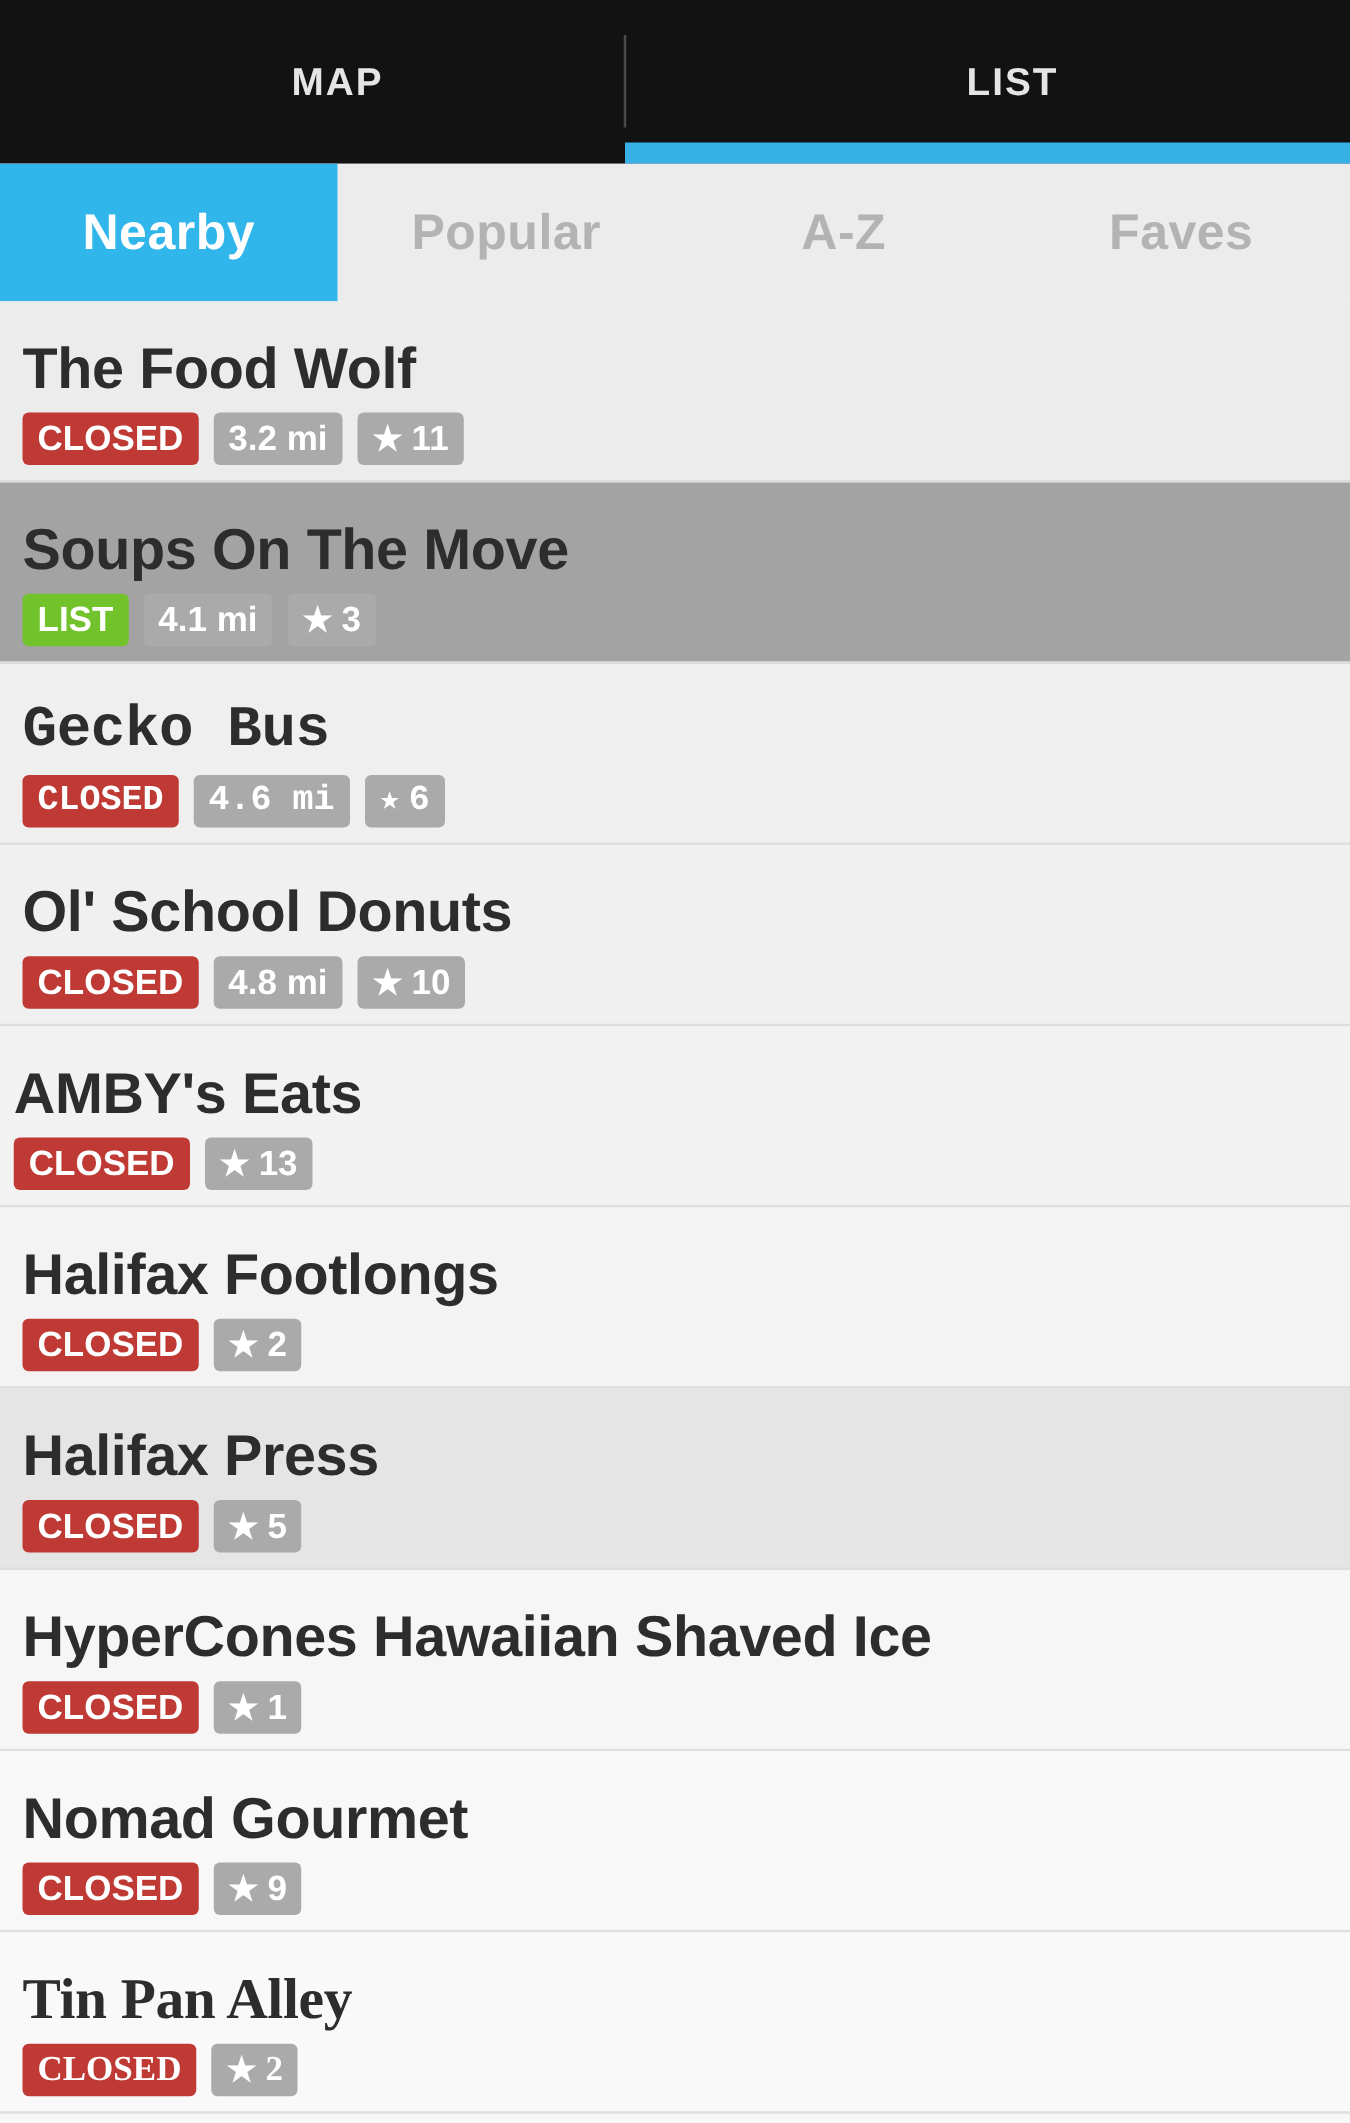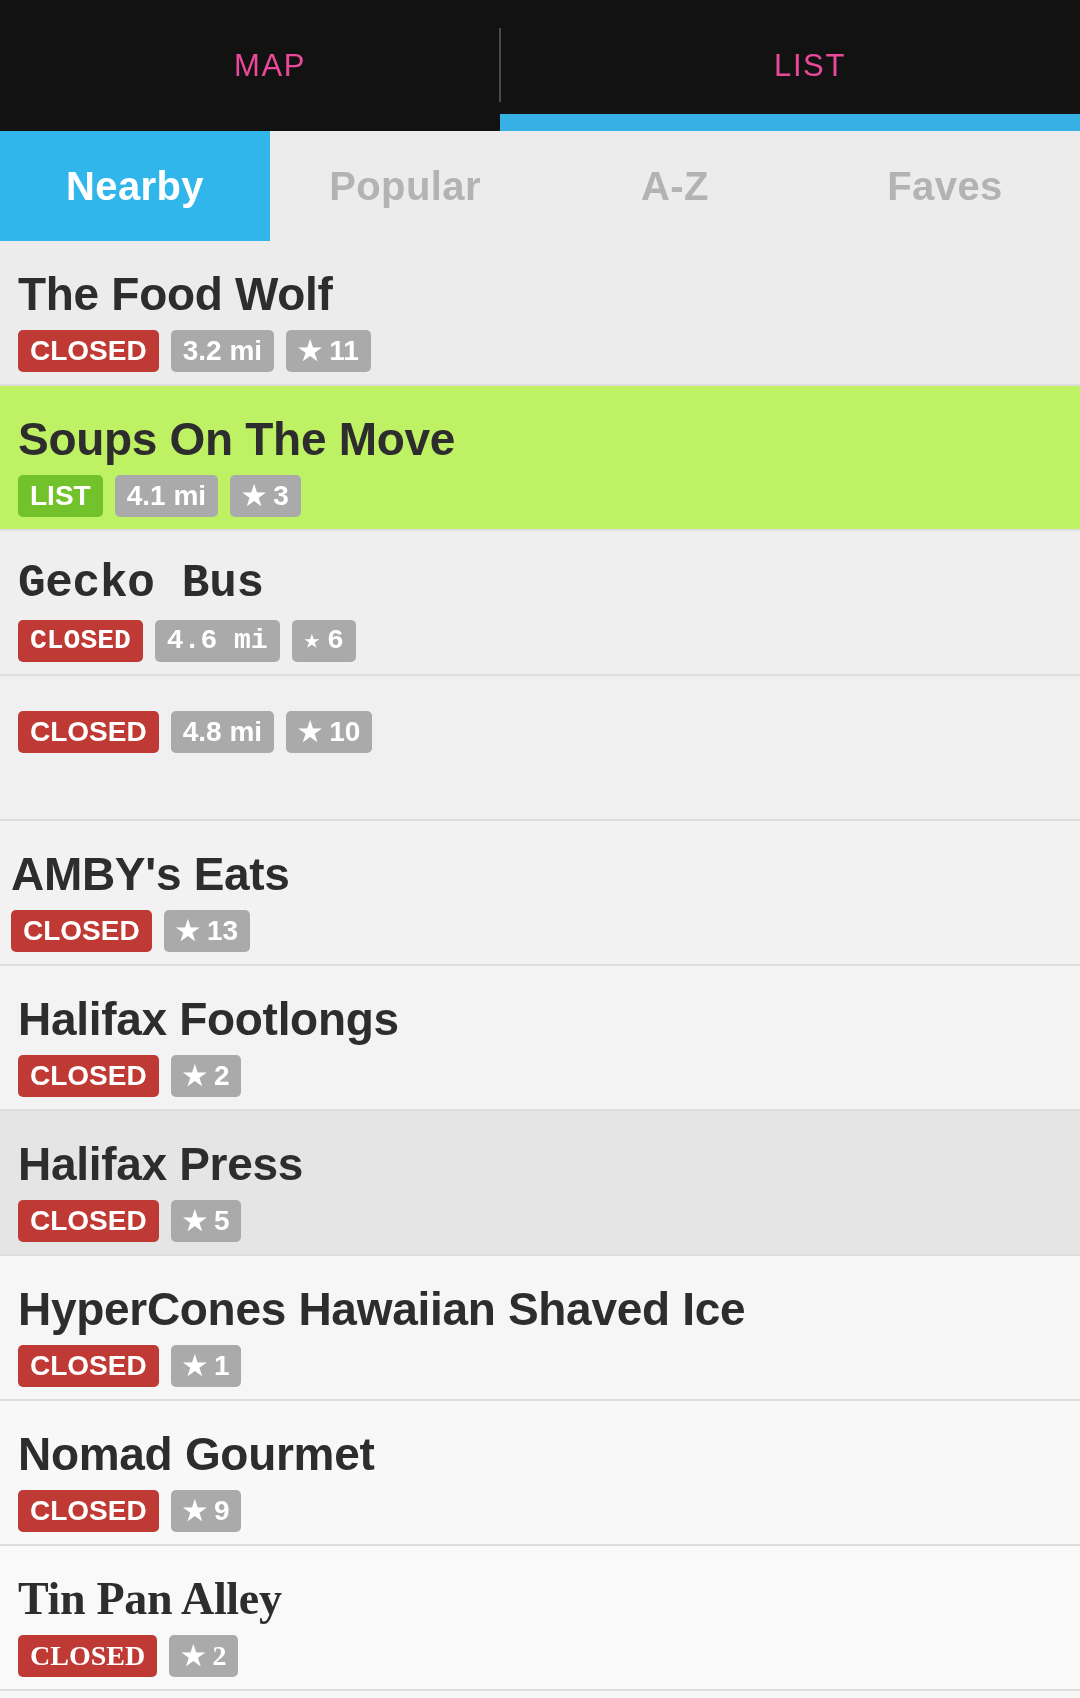--- a/index.html
+++ b/index.html
@@ -24,23 +24,23 @@
   }
   .topbar-tab {
     flex: 1 1 50%;
     height: 131px;
     display: flex;
     align-items: center;
     justify-content: center;
     position: relative;
   }
   .topbar-tab span {
-    color: #ec4899;
+    color: #e5e5e5;
     font-size: 31px;
-    font-weight: normal;
+    font-weight: bold;
     letter-spacing: 1.6px;
   }
   .topbar-divider {
     position: absolute;
     left: 499px;
     top: 28px;
     width: 2px;
     height: 74px;
     background: #4a4a4a;
   }
@@ -166,21 +166,21 @@
       <div class="item-title">The Food Wolf</div>
       <div class="badges">
         <span class="badge status-closed">CLOSED</span>
         <span class="badge distance">3.2 mi</span>
         <span class="badge rating">
           <span class="star">★</span>
           <span>11</span>
         </span>
       </div>
     </div>
-    <div class="list-item" style="background: #bef264;">
+    <div class="list-item" style="background: #a3a3a3;">
       <div class="item-title">Soups On The Move</div>
       <div class="badges">
         <span class="badge status-open">LIST</span>
         <span class="badge distance">4.1 mi</span>
         <span class="badge rating">
           <span class="star">★</span>
           <span>3</span>
         </span>
       </div>
     </div>
@@ -189,20 +189,21 @@
       <div class="badges">
         <span class="badge status-closed">CLOSED</span>
         <span class="badge distance">4.6 mi</span>
         <span class="badge rating">
           <span class="star">★</span>
           <span>6</span>
         </span>
       </div>
     </div>
     <div class="list-item" style="background: rgb(240, 240, 240);">
+      <div class="item-title">Ol' School Donuts</div>
       <div class="badges">
         <span class="badge status-closed">CLOSED</span>
         <span class="badge distance">4.8 mi</span>
         <span class="badge rating">
           <span class="star">★</span>
           <span>10</span>
         </span>
       </div>
     </div>
     <div class="list-item" style="background: rgb(242, 242, 242); padding-left: 11px;">

